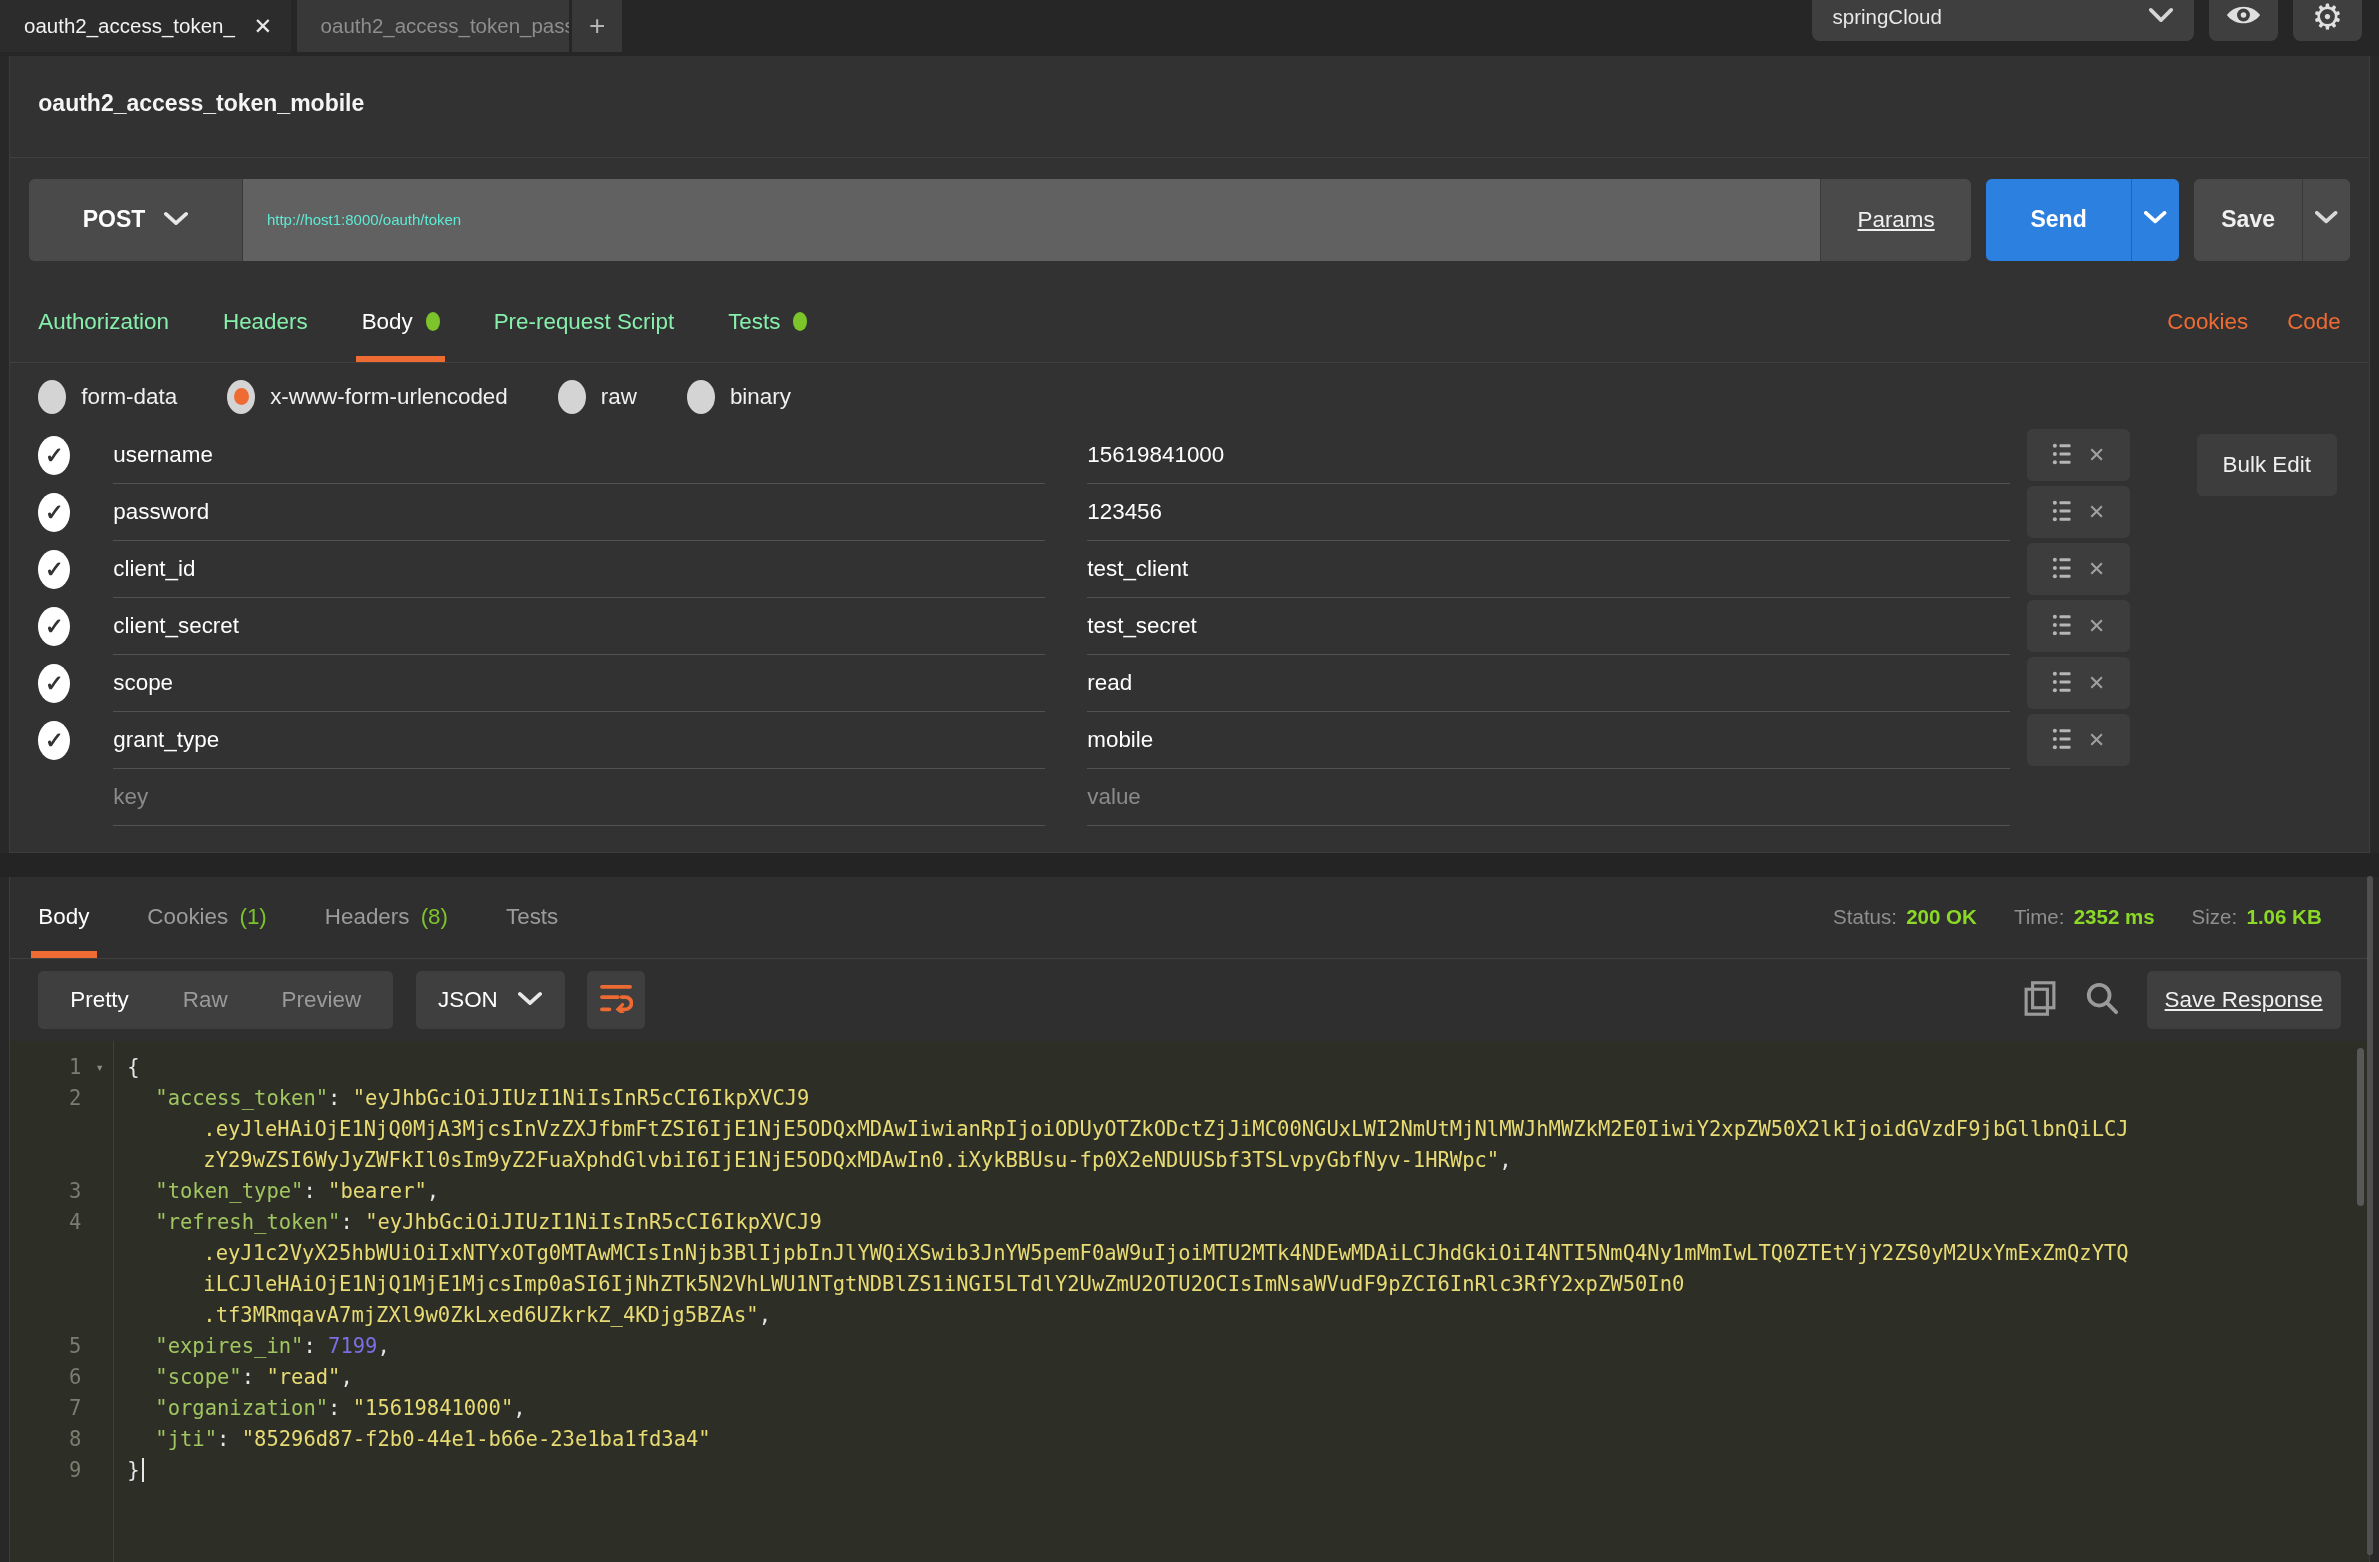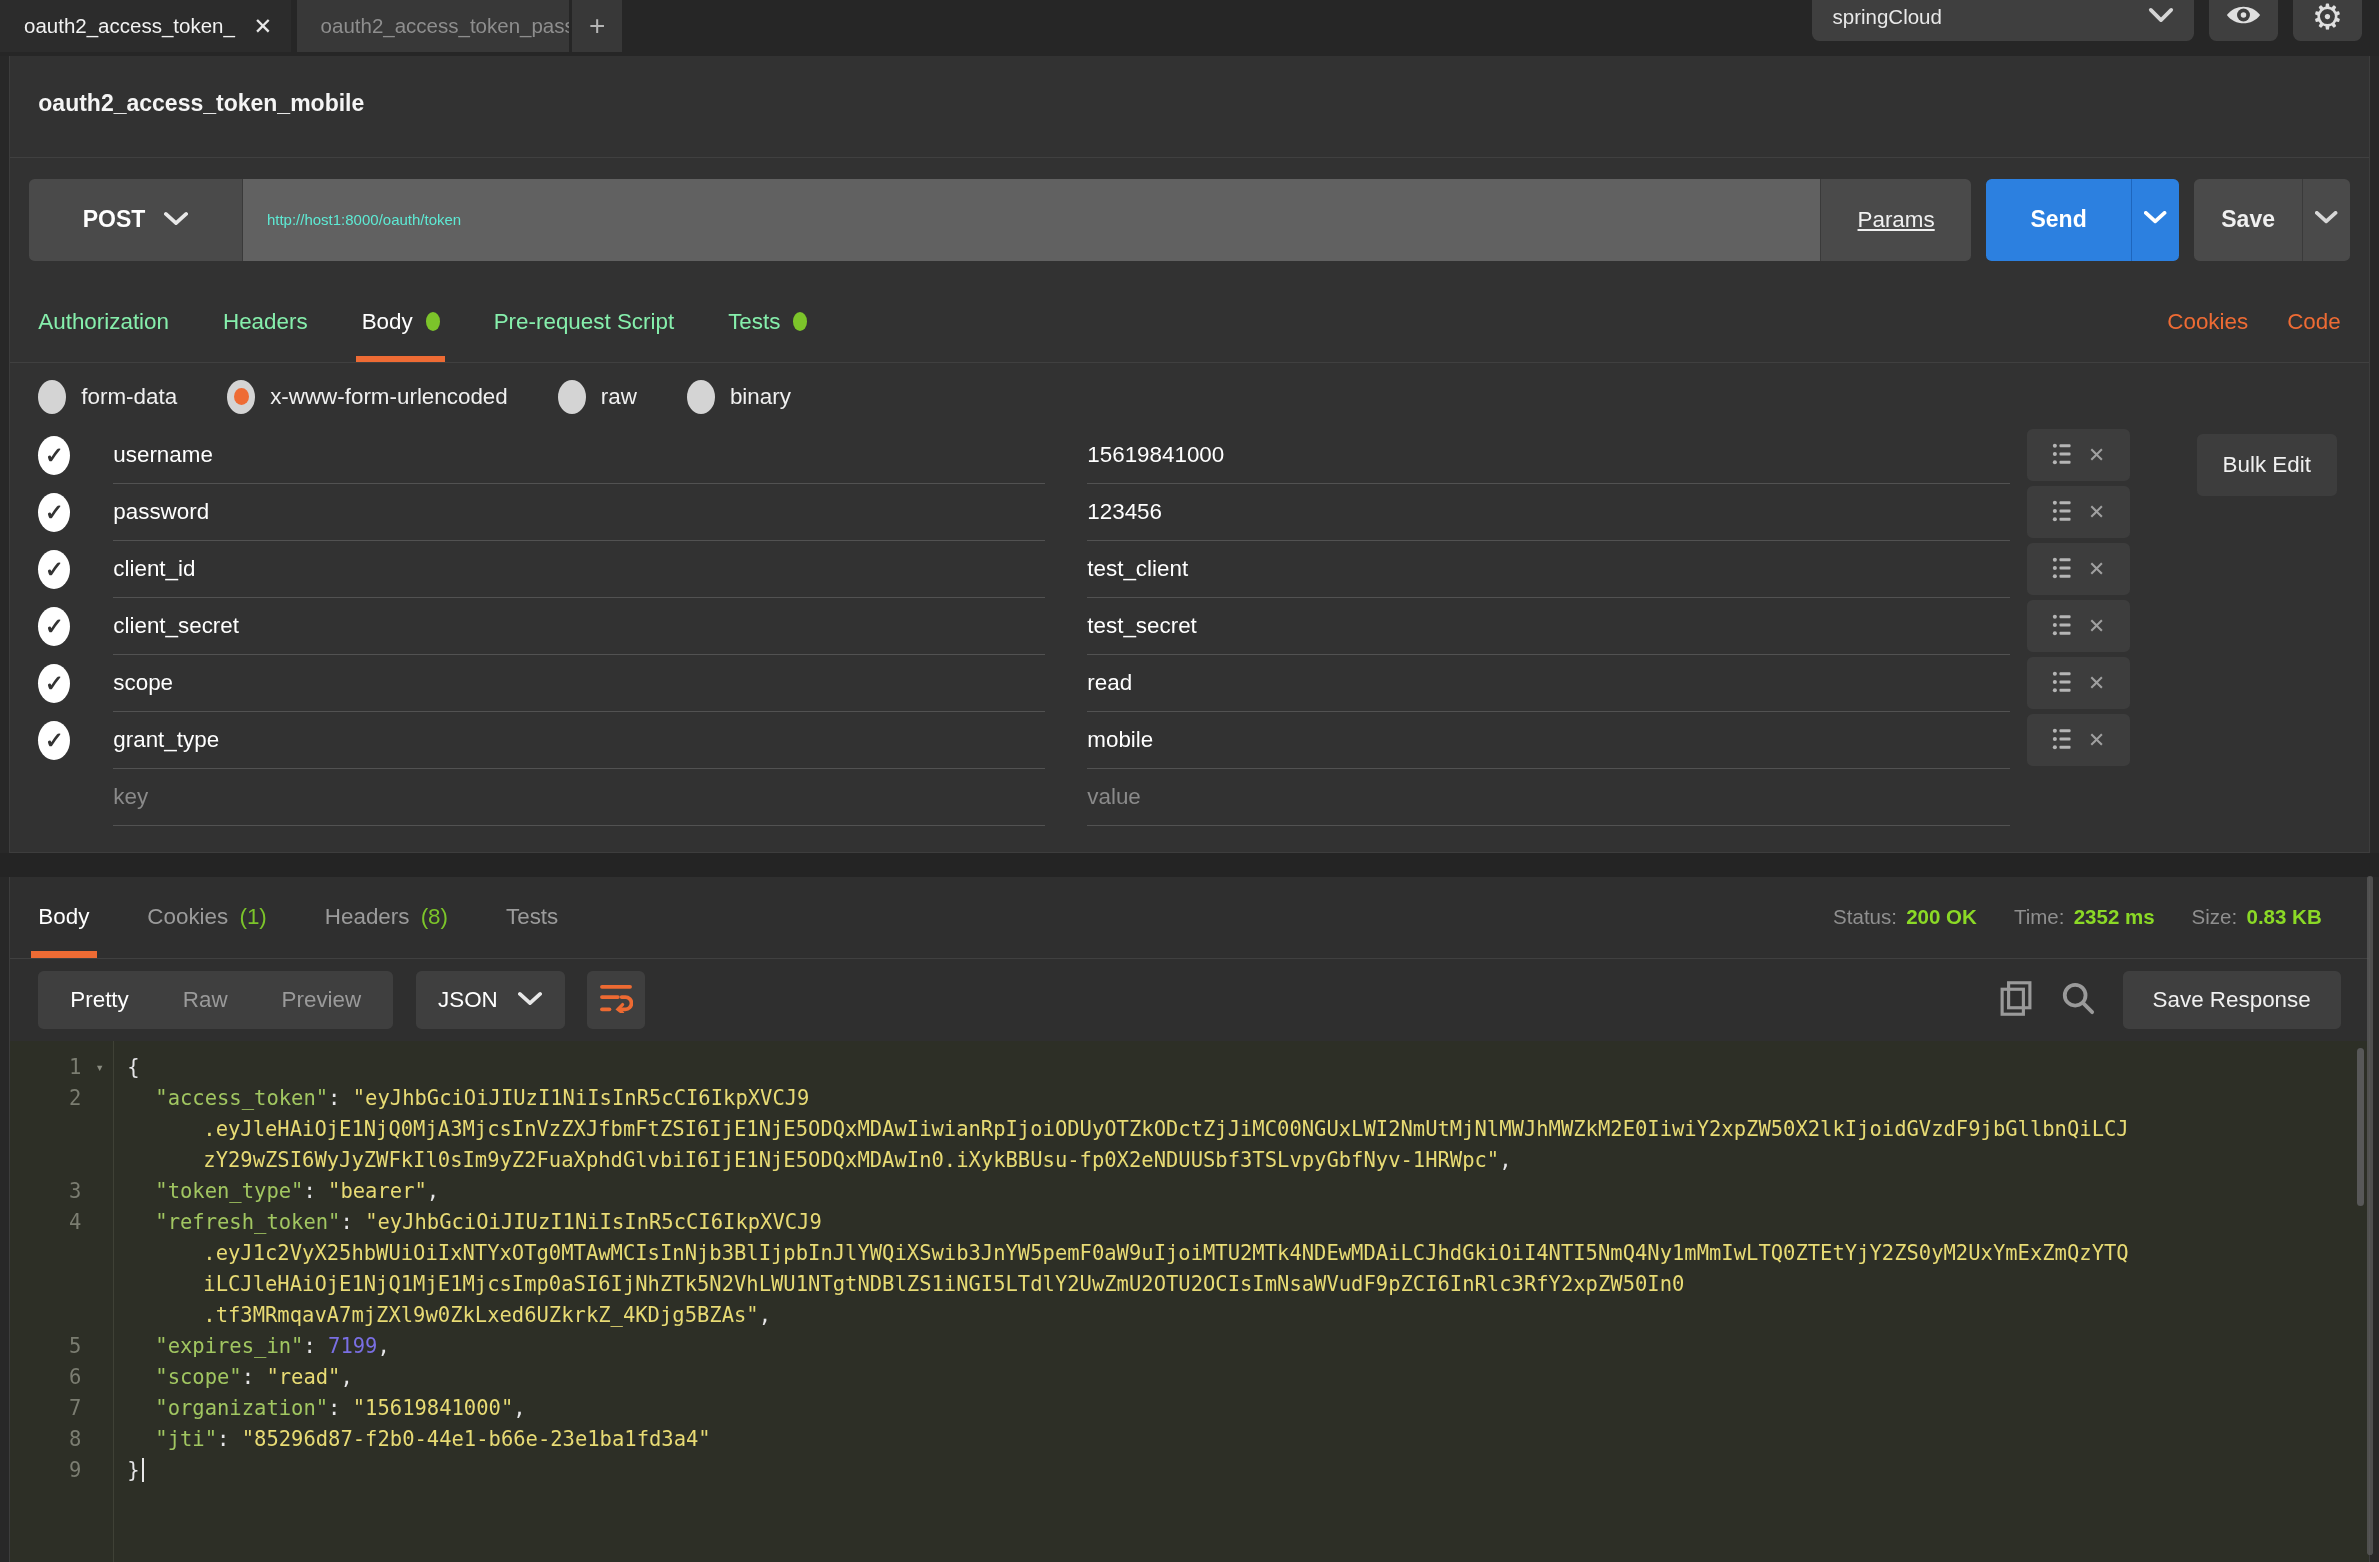--- a/index.html
+++ b/index.html
@@ -84,21 +84,21 @@
   .stat .sv{color:var(--green-status); font-weight:bold;}
 
   
   .resptool{display:flex; align-items:center; height:82px; padding:0 28px; gap:22.4px; flex:none;}
   .viewgroup{height:58px; background:#3f3f3f; border-radius:5.6px; display:flex; align-items:center; padding:0 32px; gap:54px;}
   .vmode{font-size:22.4px; color:#9a9a9a;}
   .vmode.active{color:#fff;}
   .fmt-select{height:58px; background:#3f3f3f; border-radius:5.6px; display:flex; align-items:center; gap:20.5px; padding:0 22.4px; font-size:22.4px; color:#fff;}
   .sqbtn{width:58px; height:58px; background:#3f3f3f; border-radius:5.6px; display:flex; align-items:center; justify-content:center;}
   .toolright{margin-left:auto; display:flex; align-items:center; gap:28px;}
-  .saveresp{height:58px; background:#3f3f3f; border-radius:5.6px; display:flex; align-items:center; justify-content:center; padding:0 30px; font-size:22.4px; color:#f0f0f0;}
+  .saveresp{height:58px; background:#3f3f3f; border-radius:5.6px; display:flex; align-items:center; justify-content:center; padding:0 18px; font-size:22.4px; color:#f0f0f0;text-decoration:underline;}
 
   
   .codearea{flex:1; min-height:0; display:flex; background:#2d2f26; position:relative;}
   .gutter{width:104px; flex:none; border-right:0.9px solid #3f4136; padding-top:11.2px; font-family:"DejaVu Sans Mono",monospace; font-size:20.5px; line-height:31px; color:#7b7d71;}
   .lnum{height:31px; text-align:right; padding-right:32px; position:relative; white-space:nowrap;}
   .lnum .caret{position:absolute; right:9.3px; top:0; font-size:14px; color:#8a8c80;}
   .codecol{flex:1; overflow:hidden; padding-top:11.2px; font-family:"DejaVu Sans Mono",monospace; font-size:20.5px; line-height:31px; white-space:pre;}
   .cline{height:31px;}
   .tk{color:var(--ckey);} .ts{color:var(--cstr);} .tn{color:var(--cnum);} .tp{color:#e6e6e8;}
   .cursor{display:inline-block; width:2.8px; height:24px; background:#e8e8e8; vertical-align:-4.7px; margin-left:1.9px;}
@@ -392,21 +392,21 @@
         <div class="stat">
           <span class="sl">Status:</span>
           <span class="sv">200 OK</span>
         </div>
         <div class="stat">
           <span class="sl">Time:</span>
           <span class="sv">2352 ms</span>
         </div>
         <div class="stat">
           <span class="sl">Size:</span>
-          <span class="sv">0.83 KB</span>
+          <span class="sv">1.06 KB</span>
         </div>
       </div>
     </div>
 
     <div class="resptool">
       <div class="viewgroup" id="view-modes">
           <span class="vmode active">Pretty</span>
           <span class="vmode">Raw</span>
           <span class="vmode">Preview</span>
         </div>

